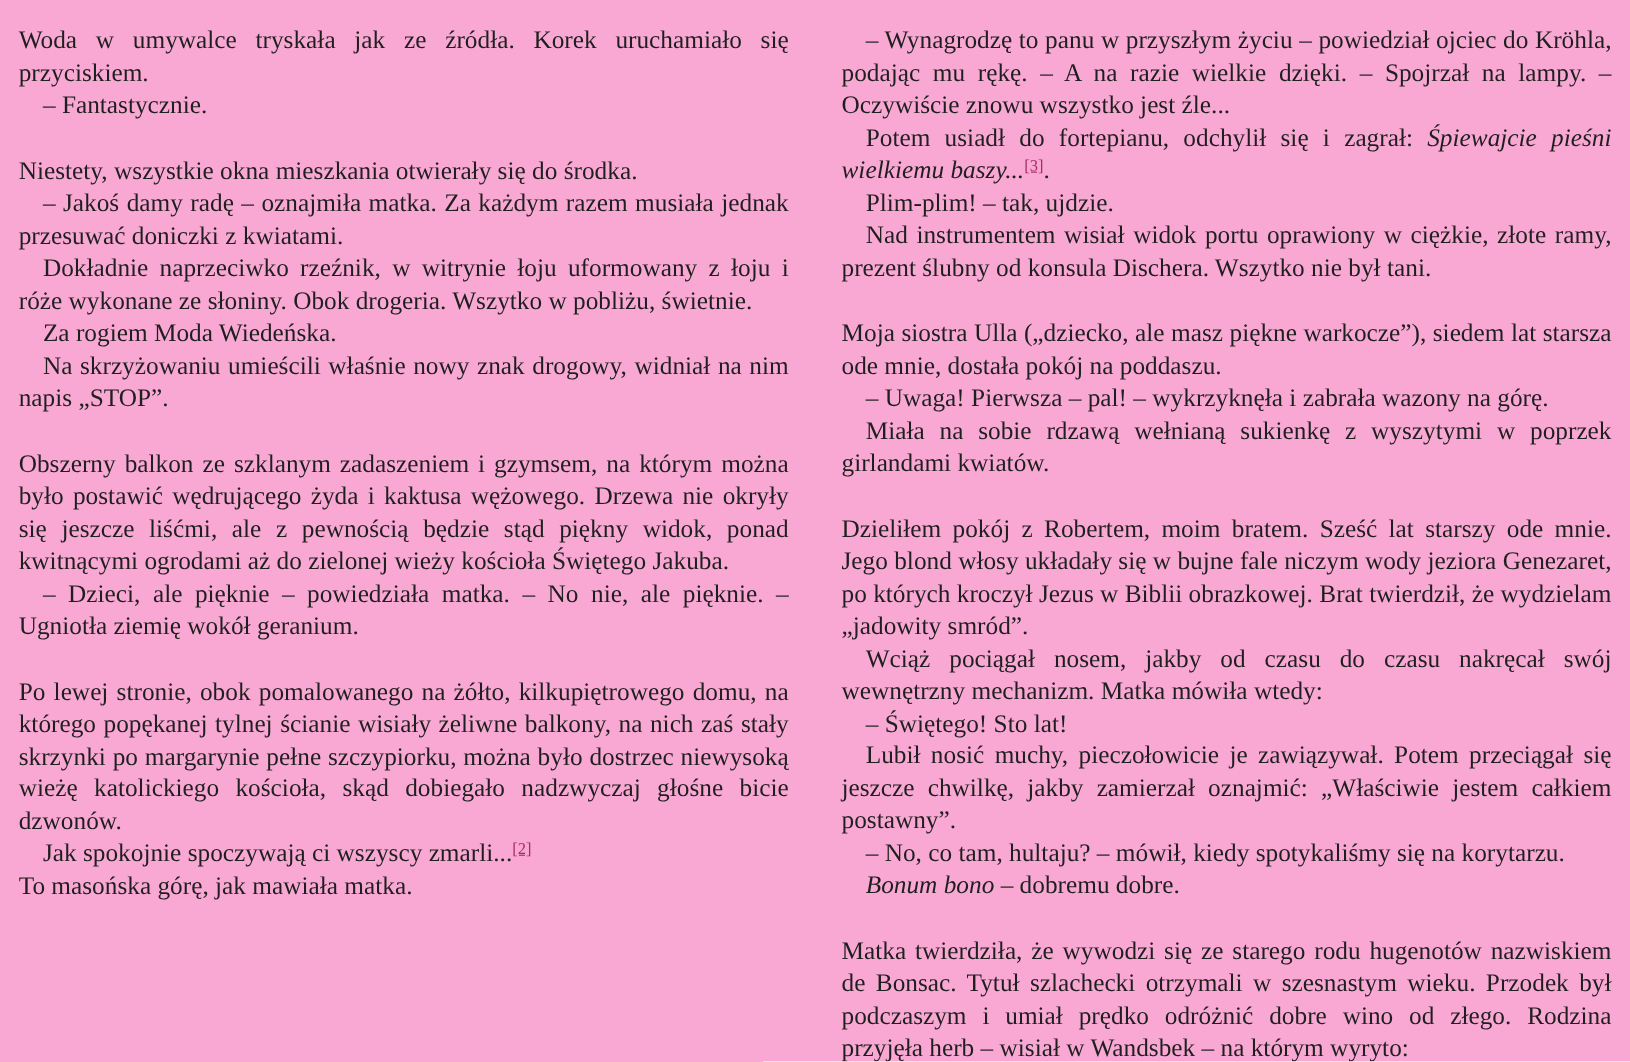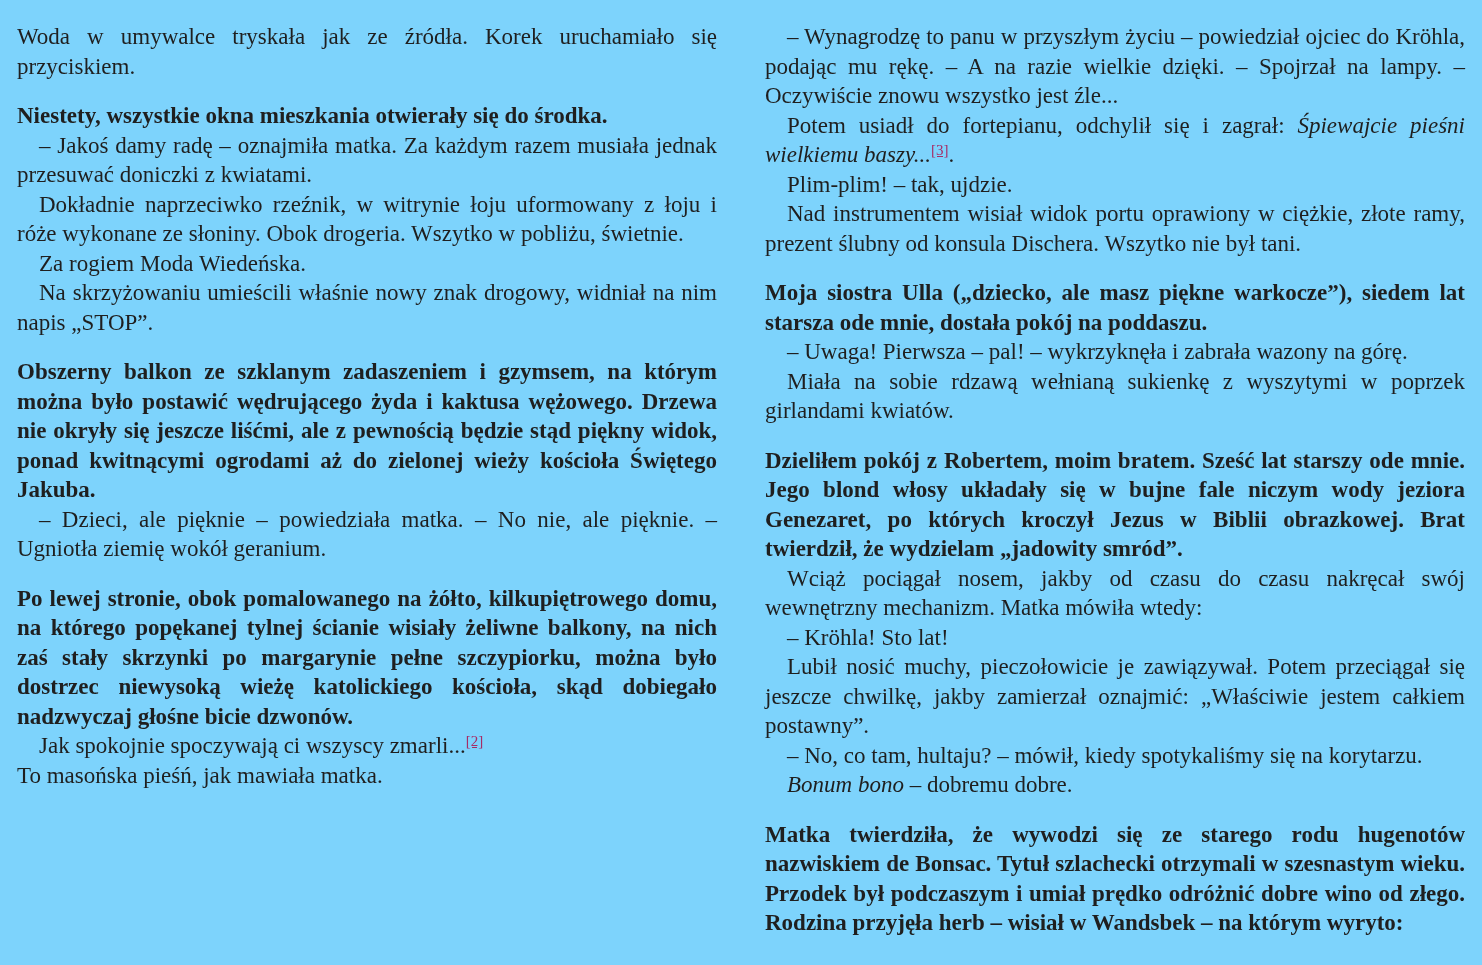--- a/index.html
+++ b/index.html
@@ -18,59 +18,60 @@
     overflow: hidden;
   }
   .column {
     flex: 1 1 0;
     min-width: 0;
     text-align: justify;
     hyphens: none;
   }
   .para { margin: 0; }
   .para.indent { text-indent: 22px; }
-  .para.gap { margin-top: 20px; font-weight: bold; }
+  .para.gap { margin-top: 30px; }
   .italic { font-style: italic; }
   .footnote-ref {
     color: #a62c66;
     text-decoration: underline;
     font-size: 15px;
     line-height: 0;
     position: relative;
     top: -7px;
     cursor: pointer;
     font-style: normal;
   }
 </style>
 </head>
 <body>
 
-<div class="page" style="background: #7dd3fc; color: rgb(31, 31, 31);">
+<div class="page" style="background: #f9a8d4; color: rgb(31, 31, 31);">
   <div class="column">
       <p class="para"><span>Woda w umywalce tryskała jak ze źródła. Korek uruchamiało się przyciskiem.</span></p>
+      <p class="para indent"><span>– Fantastycznie.</span></p>
       <p class="para gap"><span>Niestety, wszystkie okna mieszkania otwierały się do środka.</span></p>
       <p class="para indent"><span>– Jakoś damy radę – oznajmiła matka. Za każdym razem musiała jednak przesuwać doniczki z kwiatami.</span></p>
       <p class="para indent"><span>Dokładnie naprzeciwko rzeźnik, w witrynie łoju uformowany z łoju i róże wykonane ze słoniny. Obok drogeria. Wszytko w pobliżu, świetnie.</span></p>
       <p class="para indent"><span>Za rogiem Moda Wiedeńska.</span></p>
       <p class="para indent"><span>Na skrzyżowaniu umieścili właśnie nowy znak drogowy, widniał na nim napis „STOP”.</span></p>
       <p class="para gap"><span>Obszerny balkon ze szklanym zadaszeniem i gzymsem, na którym można było postawić wędrującego żyda i kaktusa wężowego. Drzewa nie okryły się jeszcze liśćmi, ale z pewnością będzie stąd piękny widok, ponad kwitnącymi ogrodami aż do zielonej wieży kościoła Świętego Jakuba.</span></p>
       <p class="para indent"><span>– Dzieci, ale pięknie – powiedziała matka. – No nie, ale pięknie. – Ugniotła ziemię wokół geranium.</span></p>
       <p class="para gap"><span>Po lewej stronie, obok pomalowanego na żółto, kilkupiętrowego domu, na którego popękanej tylnej ścianie wisiały żeliwne balkony, na nich zaś stały skrzynki po margarynie pełne szczypiorku, można było dostrzec niewysoką wieżę katolickiego kościoła, skąd dobiegało nadzwyczaj głośne bicie dzwonów.</span></p>
       <p class="para indent"><span>Jak spokojnie spoczywają ci wszyscy zmarli...</span><a class="footnote-ref" style="color: rgb(166, 44, 102);">[2]</a></p>
-      <p class="para"><span>To masońska pieśń, jak mawiała matka.</span></p>
+      <p class="para"><span>To masońska górę, jak mawiała matka.</span></p>
     </div>
   <div class="column">
       <p class="para indent"><span>– Wynagrodzę to panu w przyszłym życiu – powiedział ojciec do Kröhla, podając mu rękę. – A na razie wielkie dzięki. – Spojrzał na lampy. – Oczywiście znowu wszystko jest źle...</span></p>
       <p class="para indent"><span>Potem usiadł do fortepianu, odchylił się i zagrał: </span><span class="italic">Śpiewajcie pieśni wielkiemu baszy...</span><a class="footnote-ref" style="color: rgb(166, 44, 102);">[3]</a><span>.</span></p>
       <p class="para indent"><span>Plim-plim! – tak, ujdzie.</span></p>
       <p class="para indent"><span>Nad instrumentem wisiał widok portu oprawiony w ciężkie, złote ramy, prezent ślubny od konsula Dischera. Wszytko nie był tani.</span></p>
       <p class="para gap"><span>Moja siostra Ulla („dziecko, ale masz piękne warkocze”), siedem lat starsza ode mnie, dostała pokój na poddaszu.</span></p>
       <p class="para indent"><span>– Uwaga! Pierwsza – pal! – wykrzyknęła i zabrała wazony na górę.</span></p>
       <p class="para indent"><span>Miała na sobie rdzawą wełnianą sukienkę z wyszytymi w poprzek girlandami kwiatów.</span></p>
       <p class="para gap"><span>Dzieliłem pokój z Robertem, moim bratem. Sześć lat starszy ode mnie. Jego blond włosy układały się w bujne fale niczym wody jeziora Genezaret, po których kroczył Jezus w Biblii obrazkowej. Brat twierdził, że wydzielam „jadowity smród”.</span></p>
       <p class="para indent"><span>Wciąż pociągał nosem, jakby od czasu do czasu nakręcał swój wewnętrzny mechanizm. Matka mówiła wtedy:</span></p>
-      <p class="para indent"><span>– Kröhla! Sto lat!</span></p>
+      <p class="para indent"><span>– Świętego! Sto lat!</span></p>
       <p class="para indent"><span>Lubił nosić muchy, pieczołowicie je zawiązywał. Potem przeciągał się jeszcze chwilkę, jakby zamierzał oznajmić: „Właściwie jestem całkiem postawny”.</span></p>
       <p class="para indent"><span>– No, co tam, hultaju? – mówił, kiedy spotykaliśmy się na korytarzu.</span></p>
       <p class="para indent"><span class="italic">Bonum bono</span><span> – dobremu dobre.</span></p>
       <p class="para gap"><span>Matka twierdziła, że wywodzi się ze starego rodu hugenotów nazwiskiem de Bonsac. Tytuł szlachecki otrzymali w szesnastym wieku. Przodek był podczaszym i umiał prędko odróżnić dobre wino od złego. Rodzina przyjęła herb – wisiał w Wandsbek – na którym wyryto:</span></p>
     </div>
 </div>
 
 </body></html>

